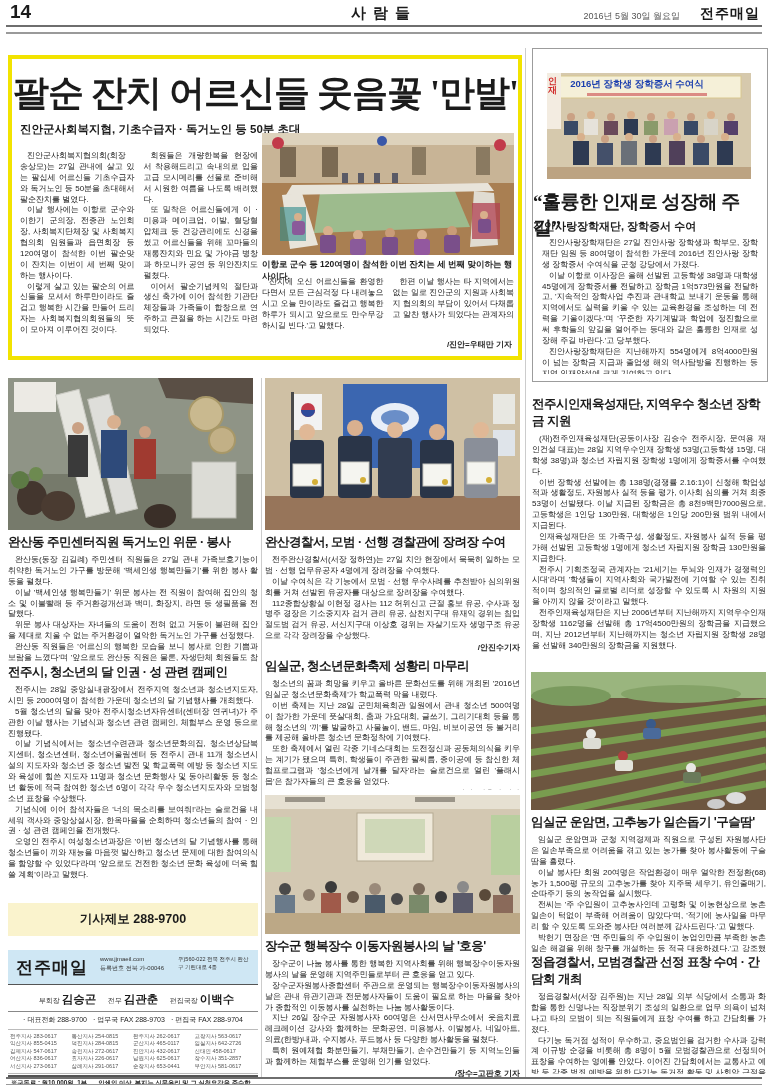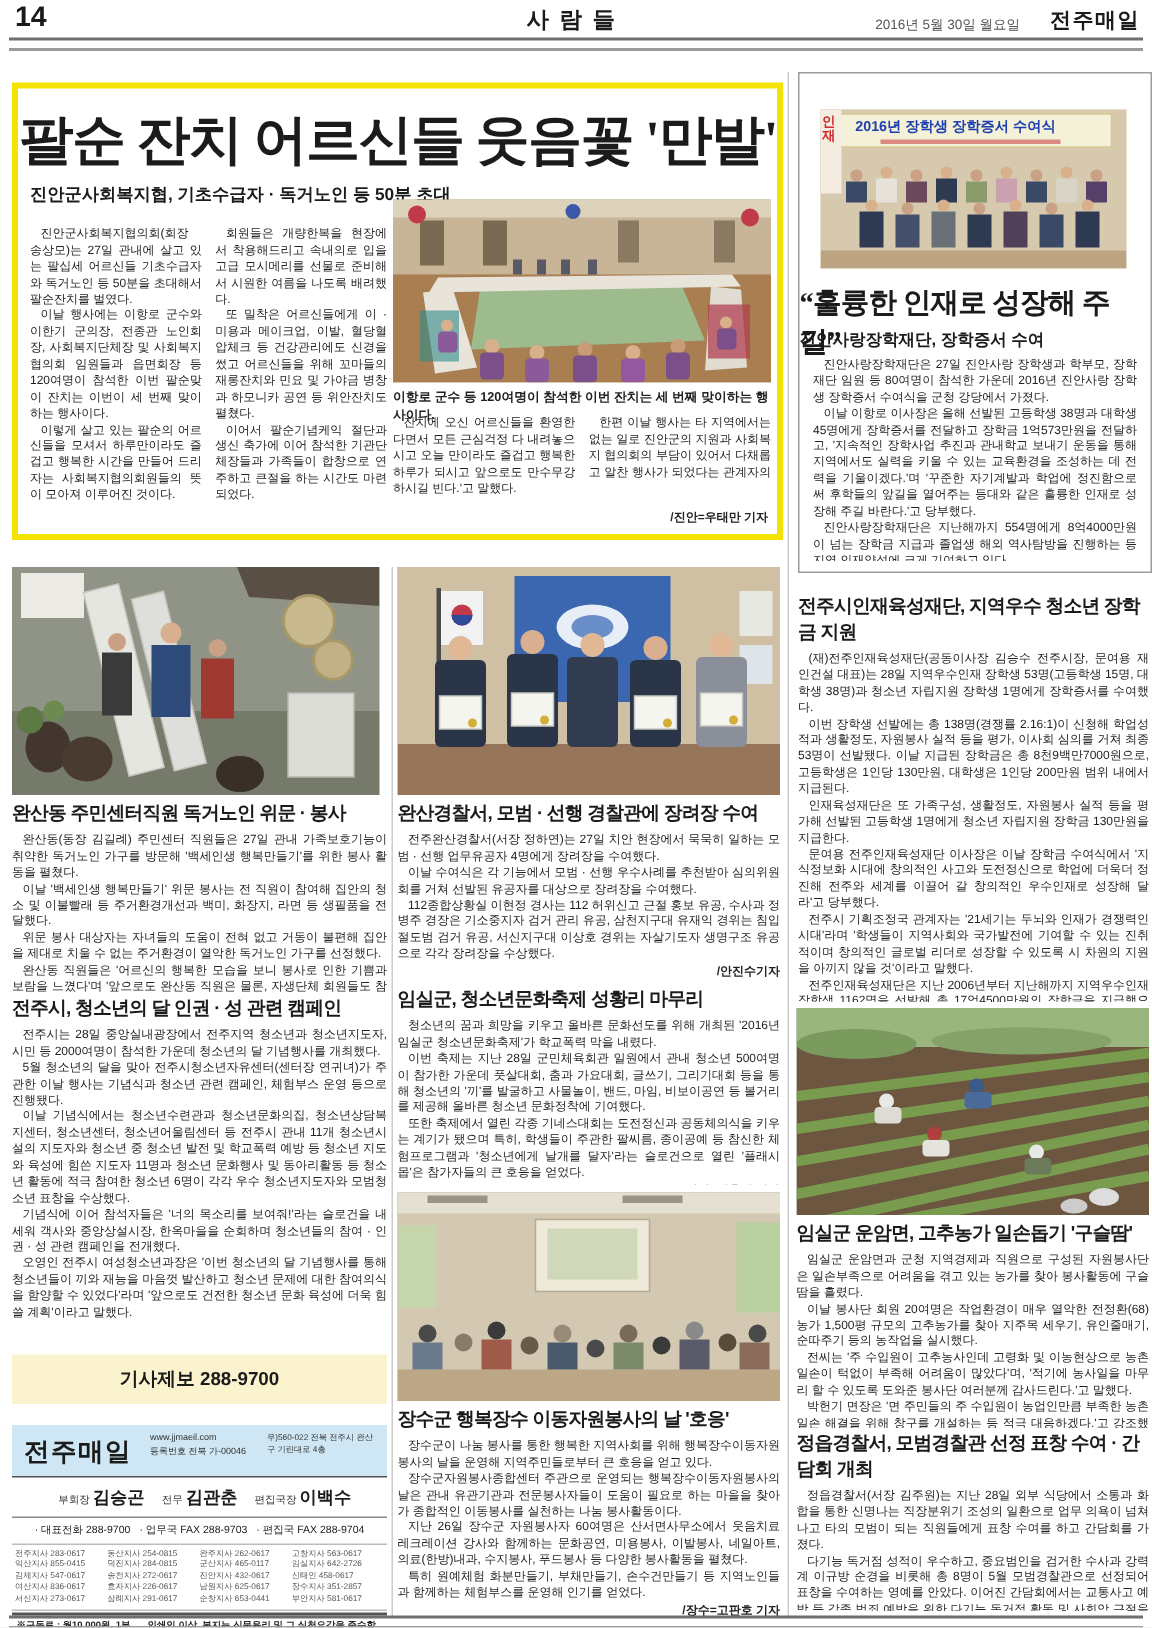--- a/index.html
+++ b/index.html
@@ -385,21 +385,20 @@
       </div>
     <p class="byline">/장수=고판호 기자</p>
   </div>
 
   <div class="article" style="left:532px;top:396px;width:234px;height:272px;">
     <h2>전주시인재육성재단, 지역우수 청소년 장학금 지원</h2>
     <div class="body">
         <p>(재)전주인재육성재단(공동이사장 김승수 전주시장, 문여용 재인건설 대표)는 28일 지역우수인재 장학생 53명(고등학생 15명, 대학생 38명)과 청소년 자립지원 장학생 1명에게 장학증서를 수여했다.</p>
         <p>이번 장학생 선발에는 총 138명(경쟁률 2.16:1)이 신청해 학업성적과 생활정도, 자원봉사 실적 등을 평가, 이사회 심의를 거쳐 최종 53명이 선발됐다. 이날 지급된 장학금은 총 8천9백만7000원으로, 고등학생은 1인당 130만원, 대학생은 1인당 200만원 범위 내에서 지급된다.</p>
         <p>인재육성재단은 또 가족구성, 생활정도, 자원봉사 실적 등을 평가해 선발된 고등학생 1명에게 청소년 자립지원 장학금 130만원을 지급한다.</p>
-        <p>문여용 전주인재육성재단 이사장은 이날 장학금 수여식에서 '지식정보화 시대에 창의적인 사고와 도전정신으로 학업에 더욱더 정진해 전주와 세계를 이끌어 갈 창의적인 우수인재로 성장해 달라'고 당부했다.</p>
         <p>전주시 기획조정국 관계자는 '21세기는 두뇌와 인재가 경쟁력인 시대'라며 '학생들이 지역사회와 국가발전에 기여할 수 있는 진취적이며 창의적인 글로벌 리더로 성장할 수 있도록 시 차원의 지원을 아끼지 않을 것'이라고 말했다.</p>
         <p>전주인재육성재단은 지난 2006년부터 지난해까지 지역우수인재 장학생 1162명을 선발해 총 17억4500만원의 장학금을 지급했으며, 지난 2012년부터 지난해까지는 청소년 자립지원 장학생 28명을 선발해 340만원의 장학금을 지원했다.</p>
       </div>
 
   </div>
 
   <div class="photo" style="left:531px;top:672px;width:235px;height:138px;">
     <svg width="235" height="138" viewBox="0 0 235 138">
       <rect x="0" y="0" width="235" height="138" fill="#6d5640"></rect>
       <rect x="0" y="0" width="235" height="26" fill="#9ab57e"></rect>

